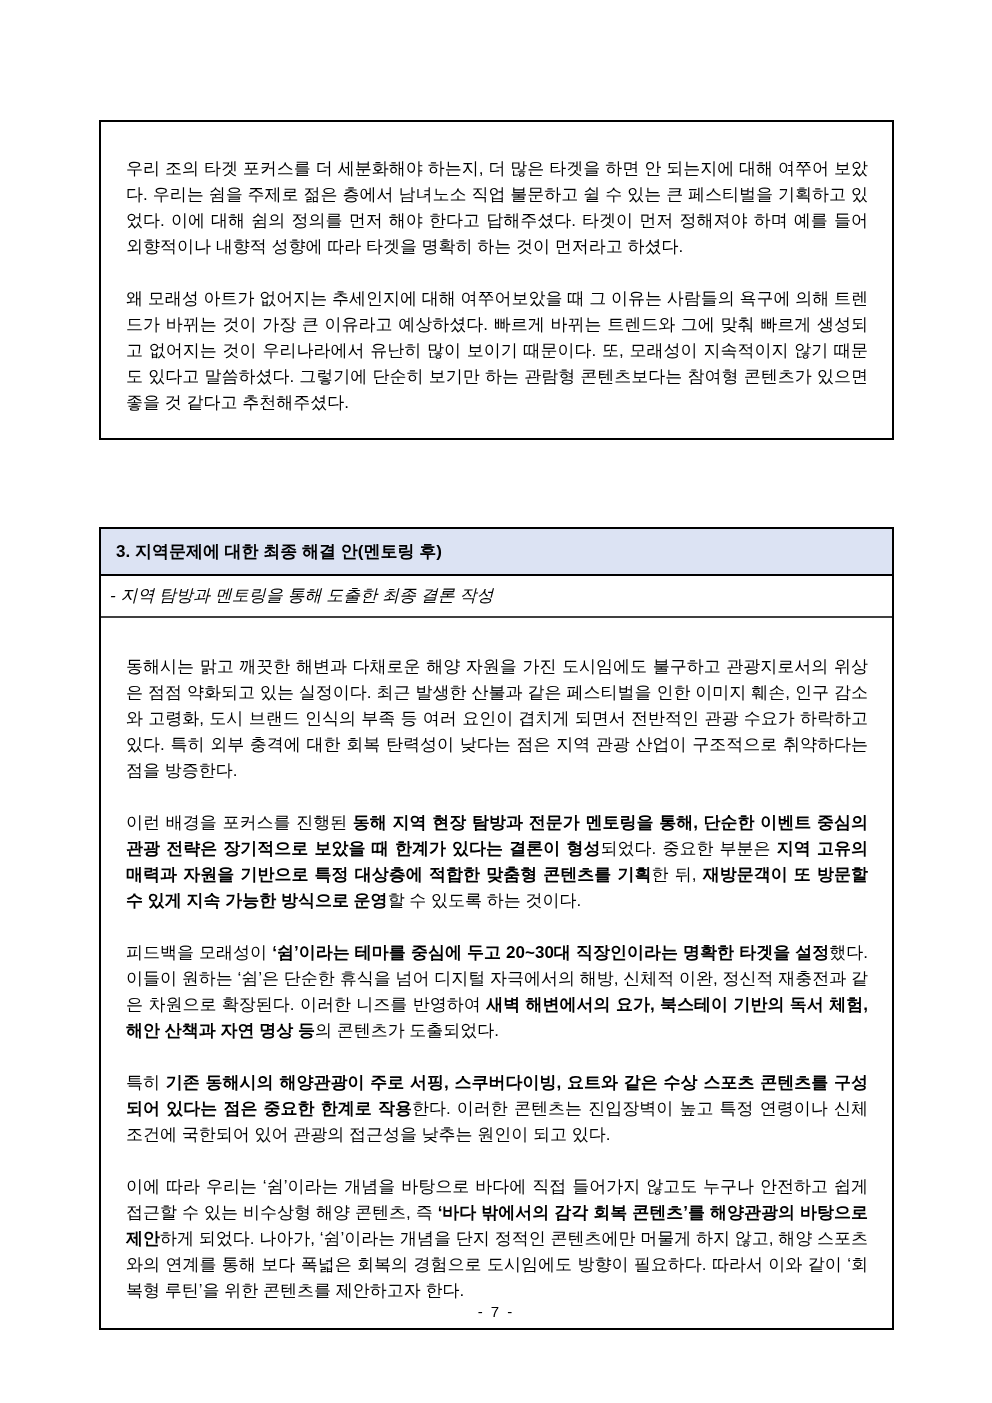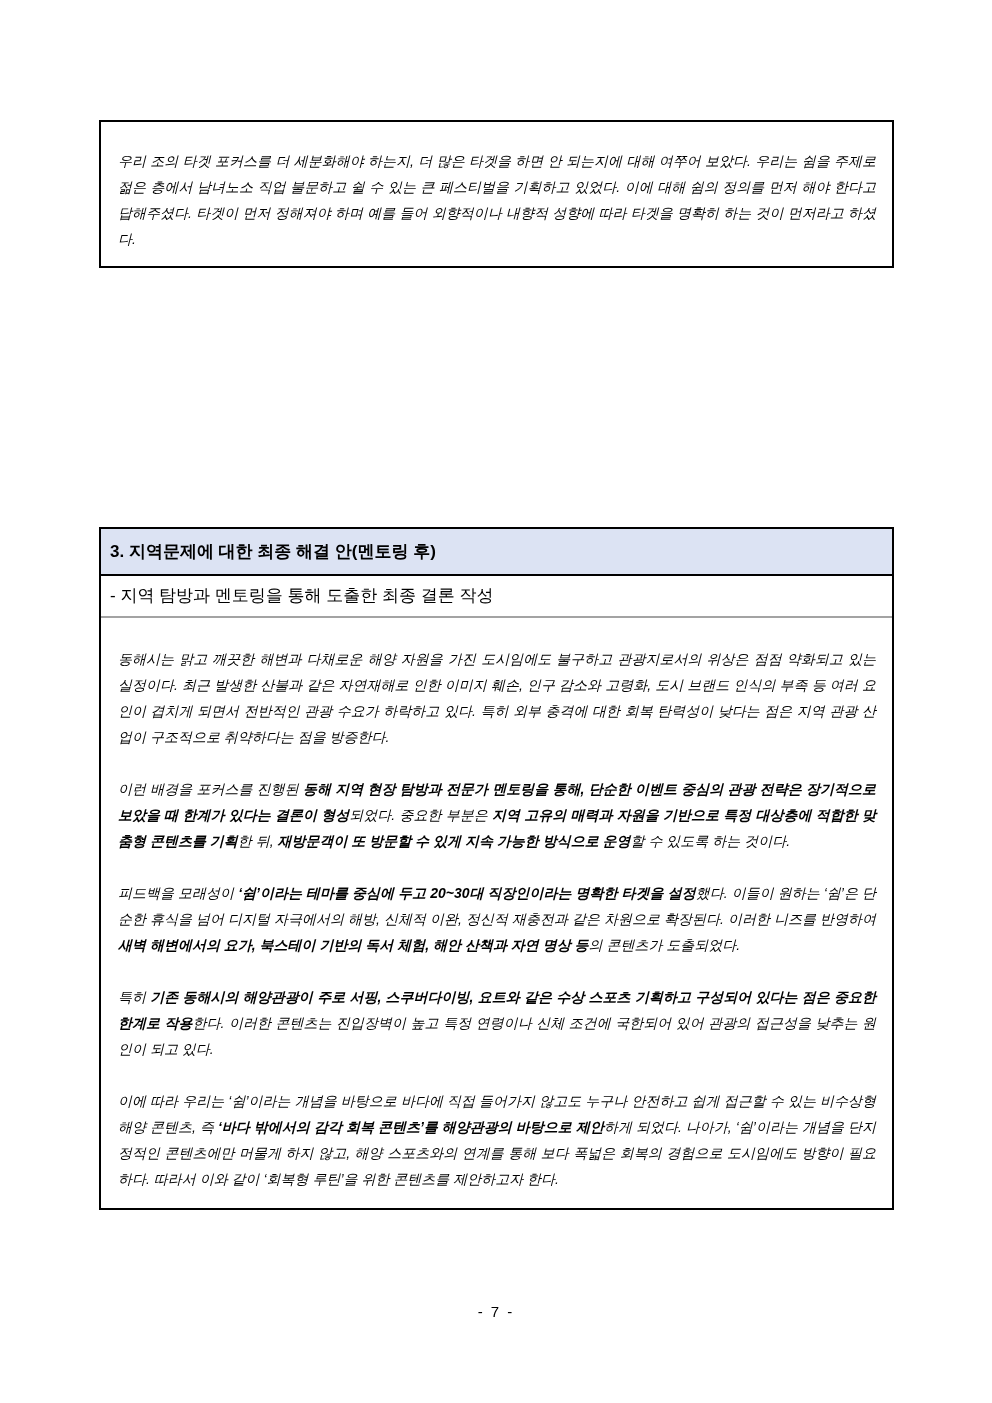--- a/index.html
+++ b/index.html
@@ -28,46 +28,46 @@
     background: #ffffff;
   }
   .box1 {
     top: 120px;
     padding: 18px 8px 6px 9px;
   }
   .box2 {
     top: 527px;
   }
   .para {
-    margin: 8px;
-    font-size: 14px;
+    margin: 16px;
+    font-size: 17px;
     line-height: 26px;
     text-align: justify;
     word-break: break-all;
-    font-style: italic;
   }
   .para + .para {
     margin-top: 26px;
   }
   .b {
     font-weight: bold;
   }
   .box2-header {
     background: #dce3f3;
     border-bottom: 2px solid #000000;
-    padding: 12px 8px 11px 9px;
+    padding: 12px 8px 11px 15px;
     font-size: 17px;
     font-weight: bold;
     line-height: 22px;
   }
   .box2-sub {
-    border-bottom: 2px solid #a3a3a3;
+    border-bottom: 2px solid #404040;
     padding: 9px 8px 9px 9px;
     font-size: 17px;
     line-height: 22px;
+    font-style: italic;
   }
   .box2-body {
     padding: 20px 8px 8px 9px;
   }
   .pagenum {
     position: absolute;
     top: 1303px;
     left: 0;
     width: 100%;
     text-align: center;
@@ -76,33 +76,34 @@
     color: #000000;
   }
 </style>
 </head>
 <body>
 
 <div class="page">
 
   <section class="box box1">
       <p class="para"><span>우리 조의 타겟 포커스를 더 세분화해야 하는지, 더 많은 타겟을 하면 안 되는지에 대해 여쭈어 보았다. 우리는 쉼을 주제로 젊은 층에서 남녀노소 직업 불문하고 쉴 수 있는 큰 페스티벌을 기획하고 있었다. 이에 대해 쉼의 정의를 먼저 해야 한다고 답해주셨다. 타겟이 먼저 정해져야 하며 예를 들어 외향적이나 내향적 성향에 따라 타겟을 명확히 하는 것이 먼저라고 하셨다.</span></p>
+      <p class="para"><span>왜 모래성 아트가 없어지는 추세인지에 대해 여쭈어보았을 때 그 이유는 사람들의 욕구에 의해 트렌드가 바뀌는 것이 가장 큰 이유라고 예상하셨다. 빠르게 바뀌는 트렌드와 그에 맞춰 빠르게 생성되고 없어지는 것이 우리나라에서 유난히 많이 보이기 때문이다. 또, 모래성이 지속적이지 않기 때문도 있다고 말씀하셨다. 그렇기에 단순히 보기만 하는 관람형 콘텐츠보다는 참여형 콘텐츠가 있으면 좋을 것 같다고 추천해주셨다.</span></p>
     </section>
 
   <section class="box box2">
     <div class="box2-header" style="background: rgb(220, 227, 243);">
       <span>3. 지역문제에 대한 최종 해결 안(멘토링 후)</span>
     </div>
     <div class="box2-sub">
       <span>- 지역 탐방과 멘토링을 통해 도출한 최종 결론 작성</span>
     </div>
     <div class="box2-body">
-        <p class="para"><span>동해시는 맑고 깨끗한 해변과 다채로운 해양 자원을 가진 도시임에도 불구하고 관광지로서의 위상은 점점 약화되고 있는 실정이다. 최근 발생한 산불과 같은 자연재해로 인한 이미지 훼손, 인구 감소와 고령화, 도시 브랜드 인식의 부족 등 여러 요인이 겹치게 되면서 전반적인 관광 수요가 하락하고 있다. 특히 외부 충격에 대한 회복 탄력성이 낮다는 점은 지역 관광 산업이 구조적으로 취약하다는 점을 방증한다.</span></p>
+        <p class="para"><span>동해시는 맑고 깨끗한 해변과 다채로운 해양 자원을 가진 도시임에도 불구하고 관광지로서의 위상은 점점 약화되고 있는 실정이다. 최근 발생한 산불과 같은 페스티벌을 인한 이미지 훼손, 인구 감소와 고령화, 도시 브랜드 인식의 부족 등 여러 요인이 겹치게 되면서 전반적인 관광 수요가 하락하고 있다. 특히 외부 충격에 대한 회복 탄력성이 낮다는 점은 지역 관광 산업이 구조적으로 취약하다는 점을 방증한다.</span></p>
         <p class="para"><span>이런 배경을 포커스를 진행된 </span><span class="b">동해 지역 현장 탐방과 전문가 멘토링을 통해, 단순한 이벤트 중심의 관광 전략은 장기적으로 보았을 때 한계가 있다는 결론이 형성</span><span>되었다. 중요한 부분은 </span><span class="b">지역 고유의 매력과 자원을 기반으로 특정 대상층에 적합한 맞춤형 콘텐츠를 기획</span><span>한 뒤, </span><span class="b">재방문객이 또 방문할 수 있게 지속 가능한 방식으로 운영</span><span>할 수 있도록 하는 것이다.</span></p>
         <p class="para"><span>피드백을 모래성이 </span><span class="b">‘쉼’이라는 테마를 중심에 두고 20~30대 직장인이라는 명확한 타겟을 설정</span><span>했다. 이들이 원하는 ‘쉼’은 단순한 휴식을 넘어 디지털 자극에서의 해방, 신체적 이완, 정신적 재충전과 같은 차원으로 확장된다. 이러한 니즈를 반영하여 </span><span class="b">새벽 해변에서의 요가, 북스테이 기반의 독서 체험, 해안 산책과 자연 명상 등</span><span>의 콘텐츠가 도출되었다.</span></p>
-        <p class="para"><span>특히 </span><span class="b">기존 동해시의 해양관광이 주로 서핑, 스쿠버다이빙, 요트와 같은 수상 스포츠 기획하고 구성되어 있다는 점은 중요한 한계로 작용</span><span>한다. 이러한 콘텐츠는 진입장벽이 높고 특정 연령이나 신체 조건에 국한되어 있어 관광의 접근성을 낮추는 원인이 되고 있다.</span></p>
+        <p class="para"><span>특히 </span><span class="b">기존 동해시의 해양관광이 주로 서핑, 스쿠버다이빙, 요트와 같은 수상 스포츠 콘텐츠를 구성되어 있다는 점은 중요한 한계로 작용</span><span>한다. 이러한 콘텐츠는 진입장벽이 높고 특정 연령이나 신체 조건에 국한되어 있어 관광의 접근성을 낮추는 원인이 되고 있다.</span></p>
         <p class="para"><span>이에 따라 우리는 ‘쉼’이라는 개념을 바탕으로 바다에 직접 들어가지 않고도 누구나 안전하고 쉽게 접근할 수 있는 비수상형 해양 콘텐츠, 즉 </span><span class="b">‘바다 밖에서의 감각 회복 콘텐츠’를 해양관광의 바탕으로 제안</span><span>하게 되었다. 나아가, ‘쉼’이라는 개념을 단지 정적인 콘텐츠에만 머물게 하지 않고, 해양 스포츠와의 연계를 통해 보다 폭넓은 회복의 경험으로 도시임에도 방향이 필요하다. 따라서 이와 같이 ‘회복형 루틴’을 위한 콘텐츠를 제안하고자 한다.</span></p>
       </div>
   </section>
 
   <div class="pagenum">- 7 -</div>
 
 </div>
 
 </body></html>

